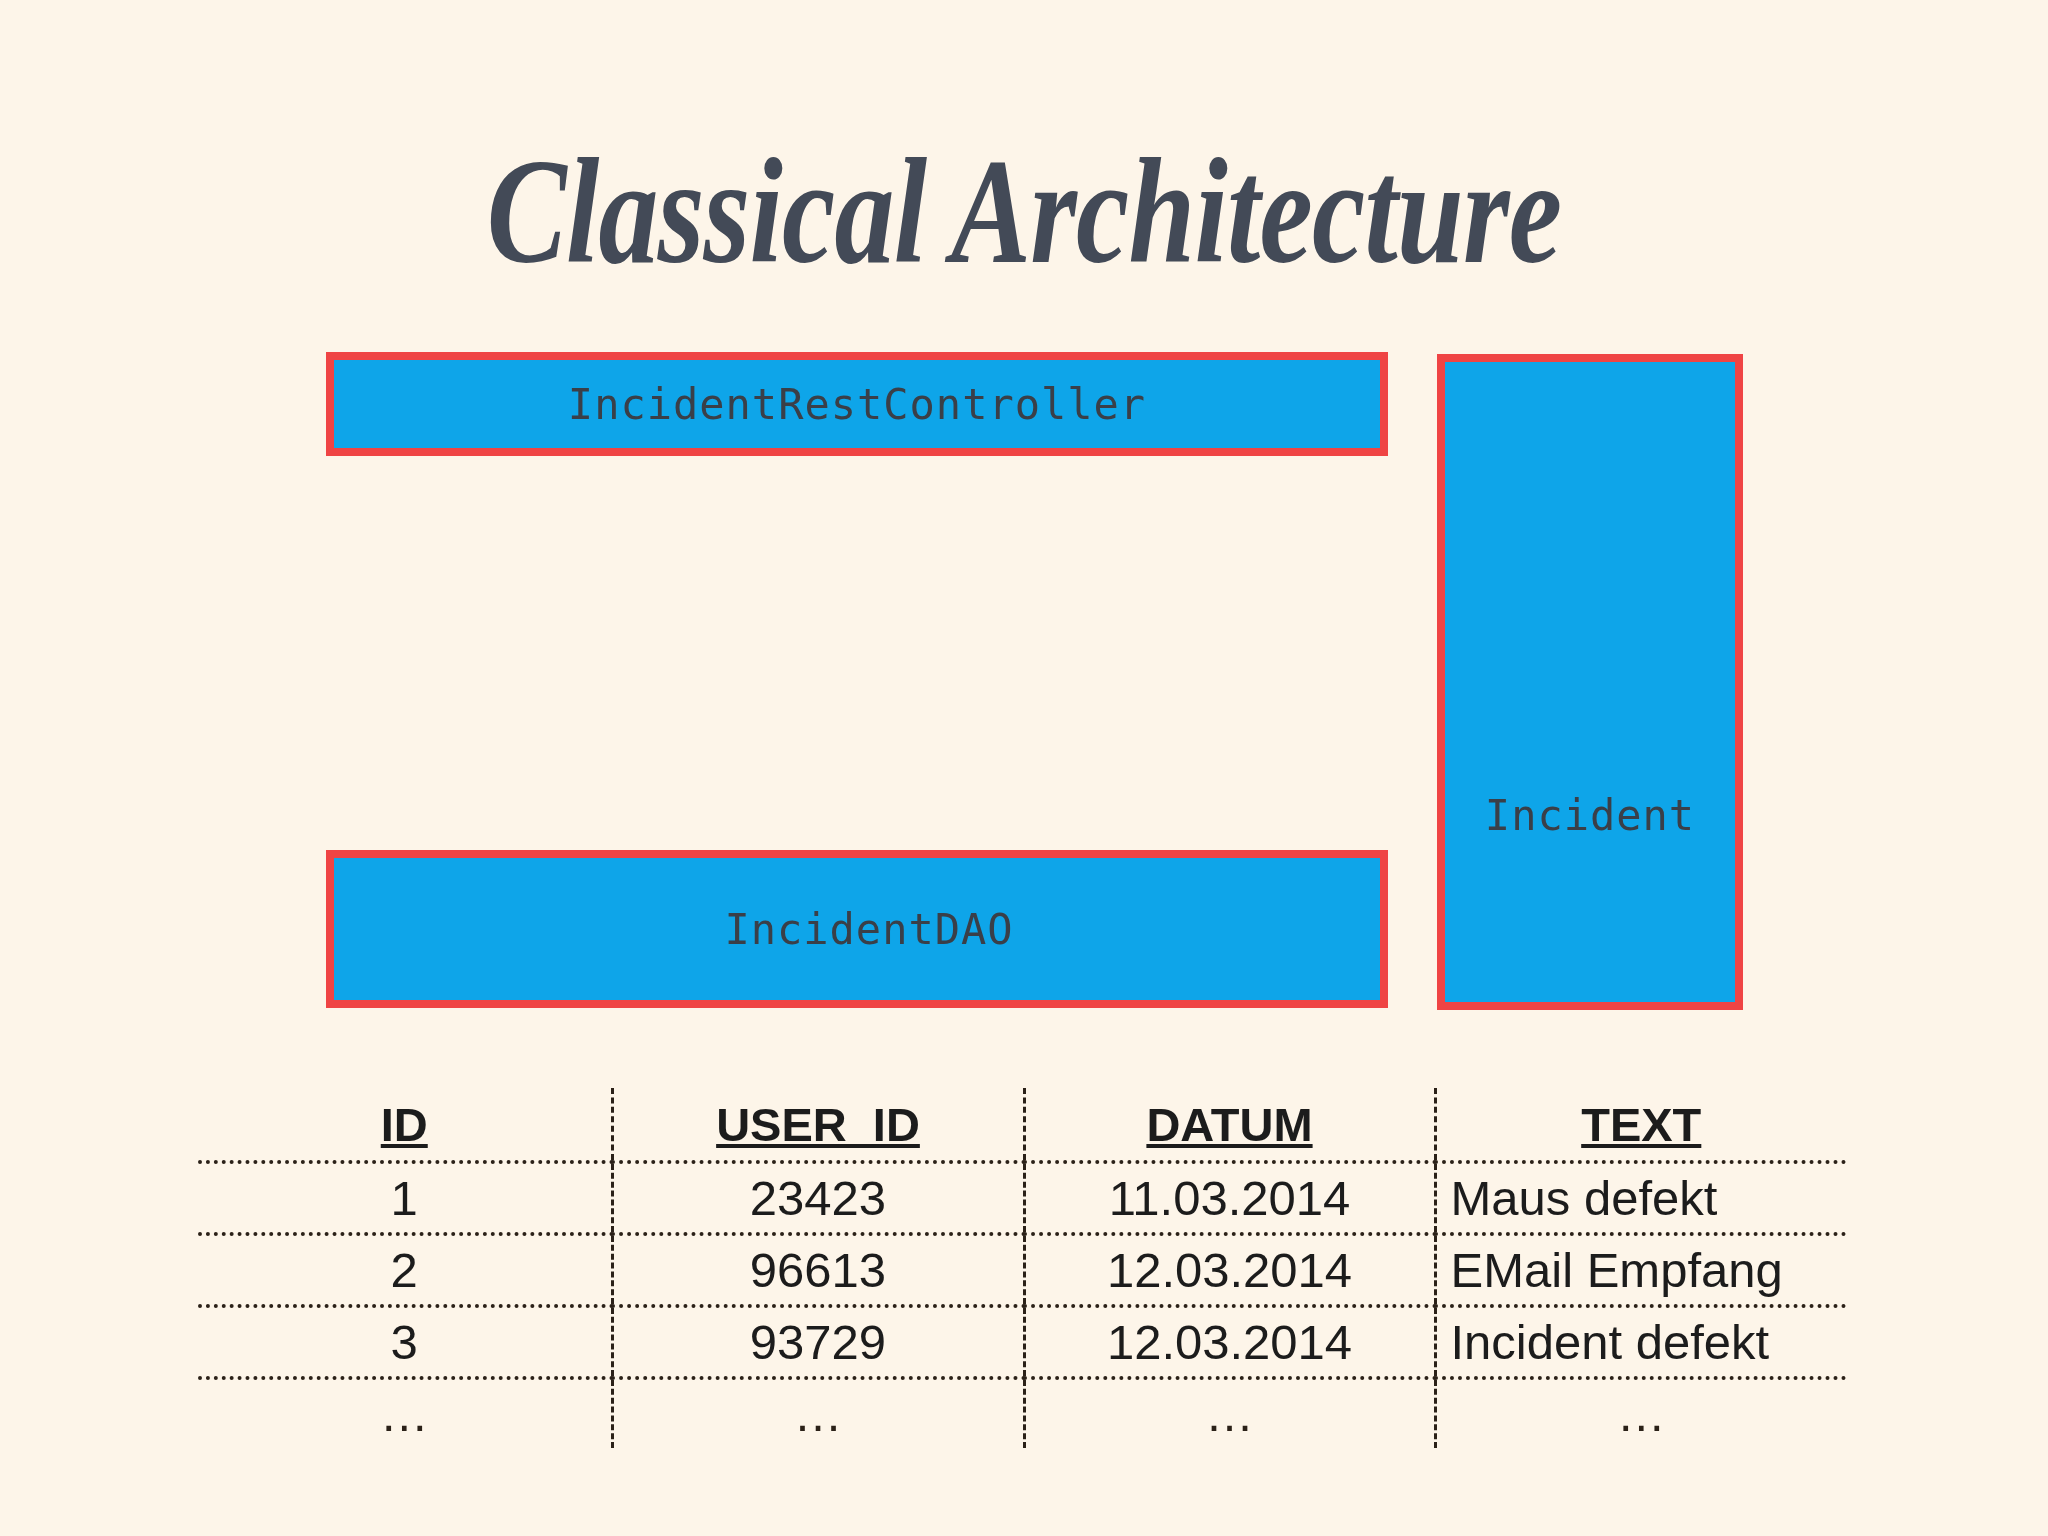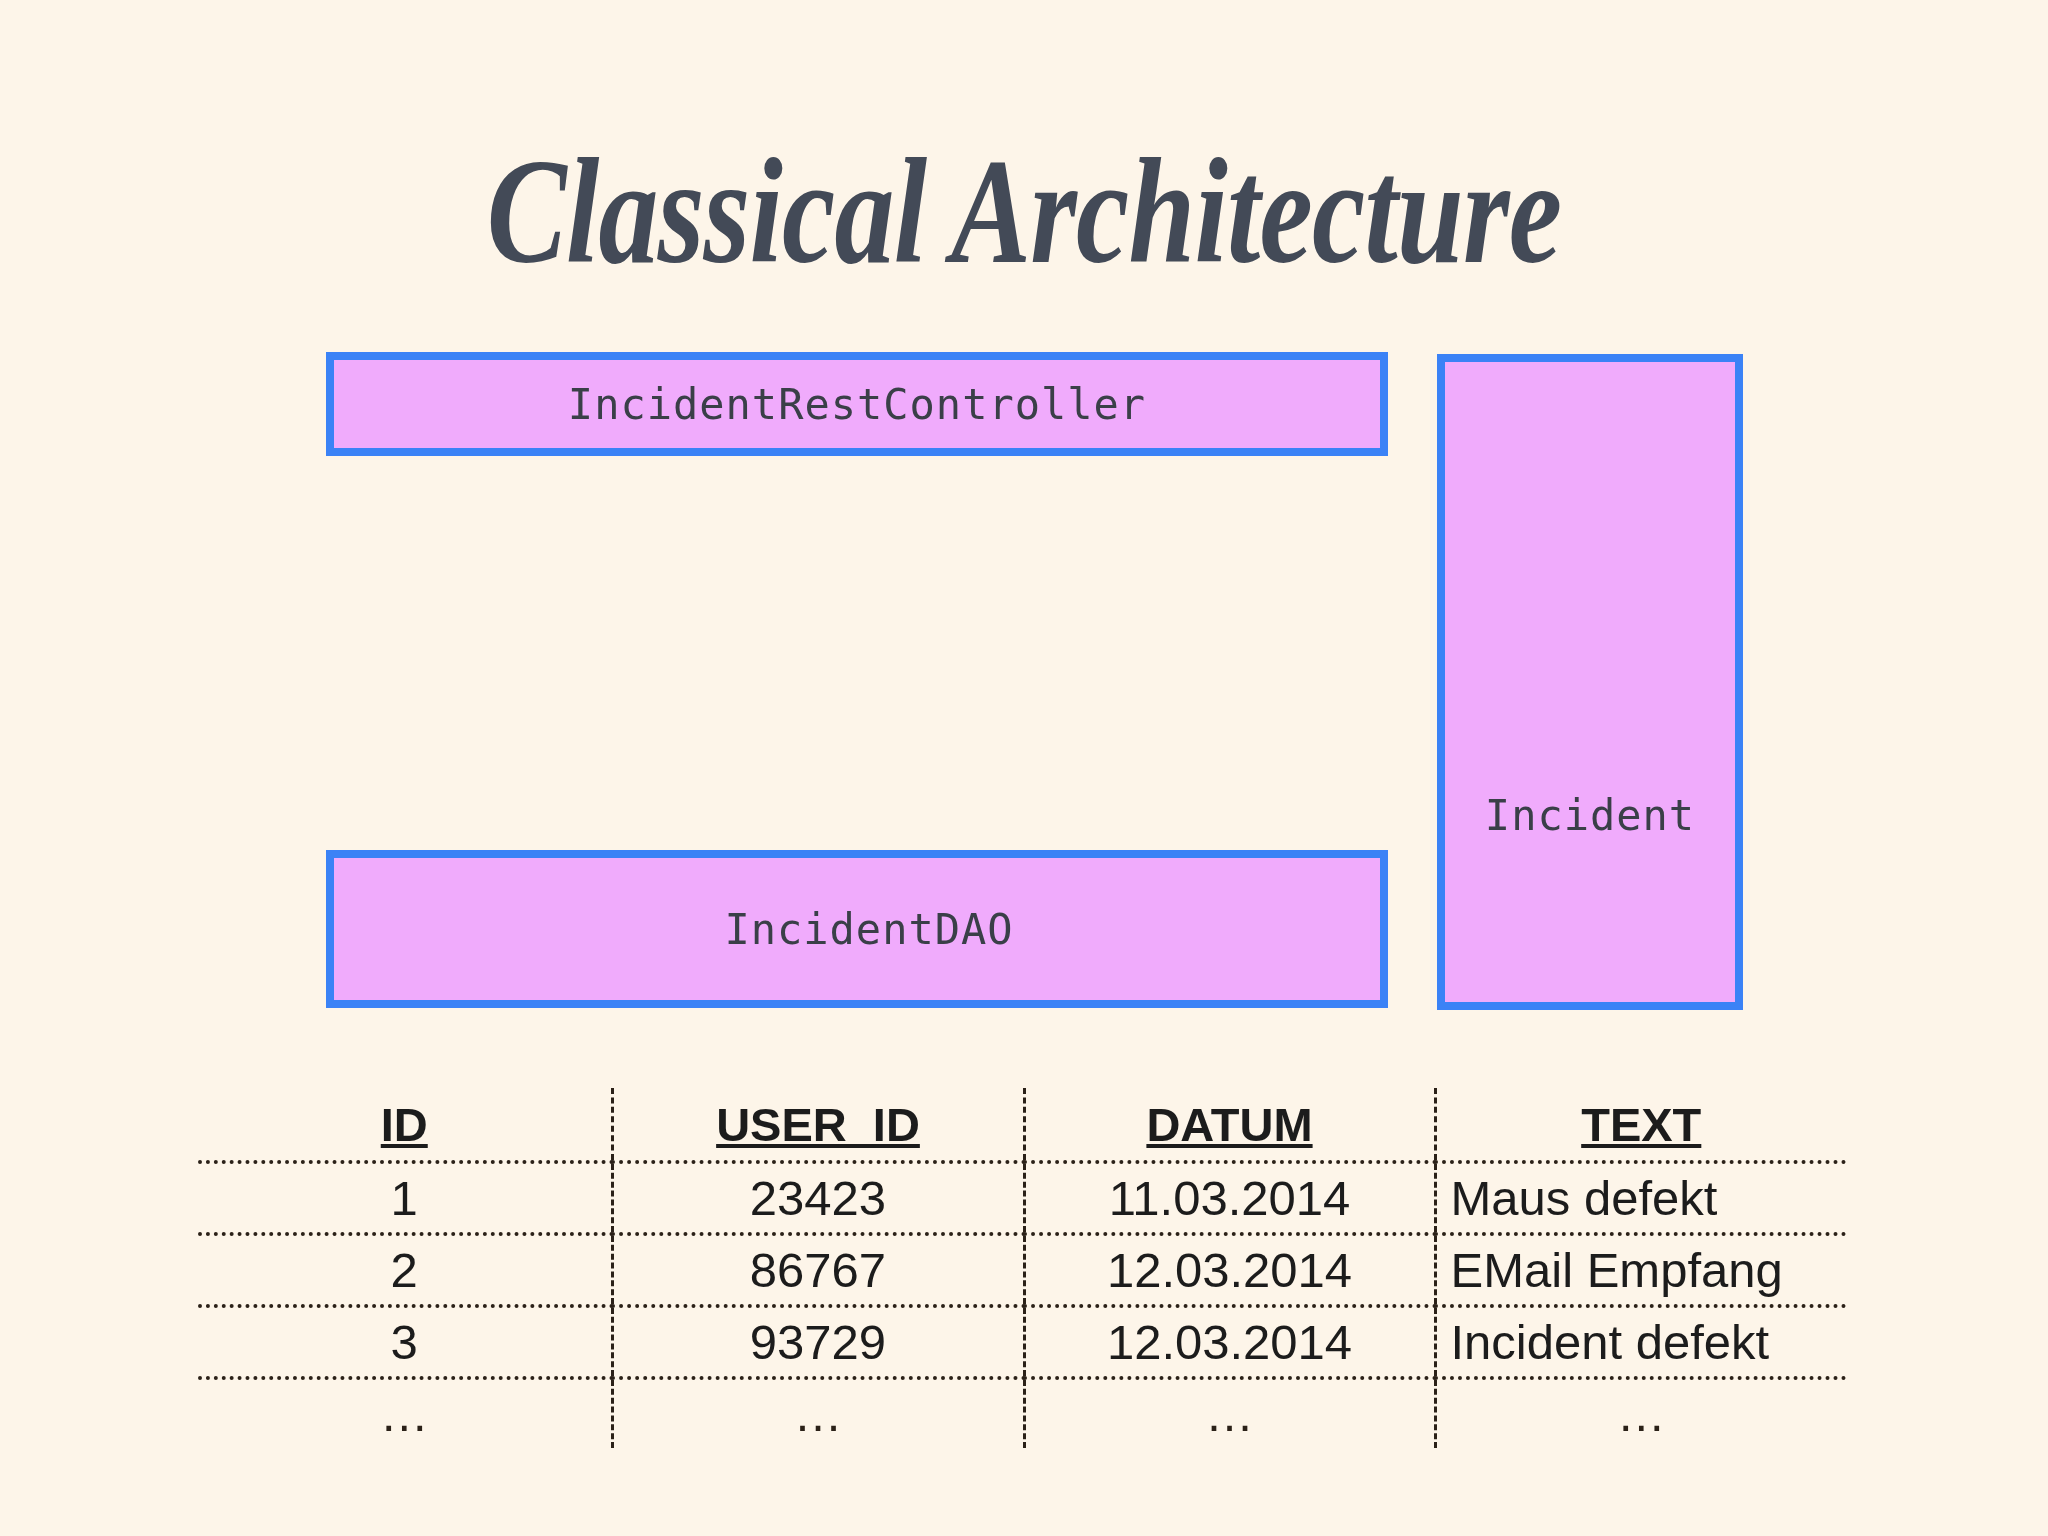--- a/index.html
+++ b/index.html
@@ -38,22 +38,22 @@
     color: #434A57;
     transform: scaleX(0.80);
     transform-origin: 50% 50%;
     white-space: nowrap;
   }
 
   
   .box {
     position: absolute;
     box-sizing: border-box;
-    background: #f0abfc;
-    border: 8px solid #3b82f6;
+    background: #0ea5e9;
+    border: 8px solid #ef4444;
     display: flex;
     align-items: center;
     justify-content: center;
   }
   .box-label {
     font-family: "DejaVu Sans Mono", "Liberation Mono", monospace;
     font-size: 42px;
     color: #3A3F48;
     letter-spacing: 1px;
     white-space: nowrap;
@@ -173,21 +173,21 @@
       </thead>
       <tbody>
         <tr>
           <td>1</td>
           <td>23423</td>
           <td>11.03.2014</td>
           <td class="col-text">Maus defekt</td>
         </tr>
         <tr>
           <td>2</td>
-          <td>86767</td>
+          <td>96613</td>
           <td>12.03.2014</td>
           <td class="col-text">EMail Empfang</td>
         </tr>
         <tr>
           <td>3</td>
           <td>93729</td>
           <td>12.03.2014</td>
           <td class="col-text">Incident defekt</td>
         </tr>
         <tr class="ellipsis-row">

